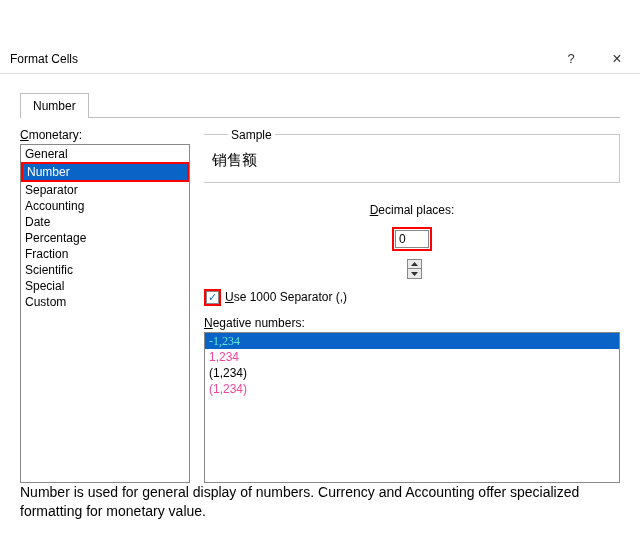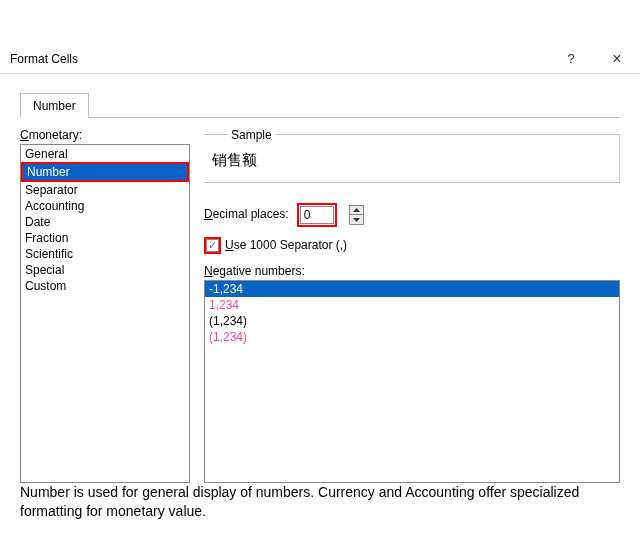--- a/index.html
+++ b/index.html
@@ -110,20 +110,21 @@
     border: 1px solid #c8c8c8;
     border-left: none;
     padding: 16px 8px 12px 8px;
     font-size: 15px;
   }
   .dp-row {
     display: flex;
     align-items: center;
     gap: 8px;
     margin-bottom: 10px;
+    flex-direction: column;
   }
   .dp-input-wrap {
     display: flex;
     align-items: center;
     border: 2px solid red;
     padding: 1px;
   }
   .dp-input {
     width: 34px;
     height: 18px;
@@ -183,21 +184,22 @@
     overflow-x: hidden;
     padding: 0;
   }
   .negitem {
     padding: 0 4px;
     line-height: 16px;
     cursor: default;
   }
   .negitem.sel {
     background: #0a64c8;
-    color: #fef9c3;
+    color: #5eead4;
+    font-family: Liberation Serif, serif;
   }
   .negitem.red { color: #ec4899; }
   .desc {
     font-size: 14px;
     line-height: 1.35;
     padding-right: 10px;
   }
   
   .catlist::-webkit-scrollbar, .neglist::-webkit-scrollbar { width: 17px; }
   .catlist::-webkit-scrollbar-track, .neglist::-webkit-scrollbar-track { background: #f0f0f0; border-left:1px solid #ddd;}
@@ -220,20 +222,21 @@
 
   <div class="body-row">
     <div class="left-col">
       <div class="lbl"><span class="u">C</span><span>monetary:</span></div>
       <div class="catlist" id="catlist">
           <div class="catitem">General</div>
           <div class="catitem sel">Number</div>
           <div class="catitem">Separator</div>
           <div class="catitem">Accounting</div>
           <div class="catitem">Date</div>
+          <div class="catitem">Percentage</div>
           <div class="catitem">Fraction</div>
           <div class="catitem">Scientific</div>
           <div class="catitem">Special</div>
           <div class="catitem">Custom</div>
         </div>
     </div>
 
     <div class="right-col">
 
       <div class="sample-group">

